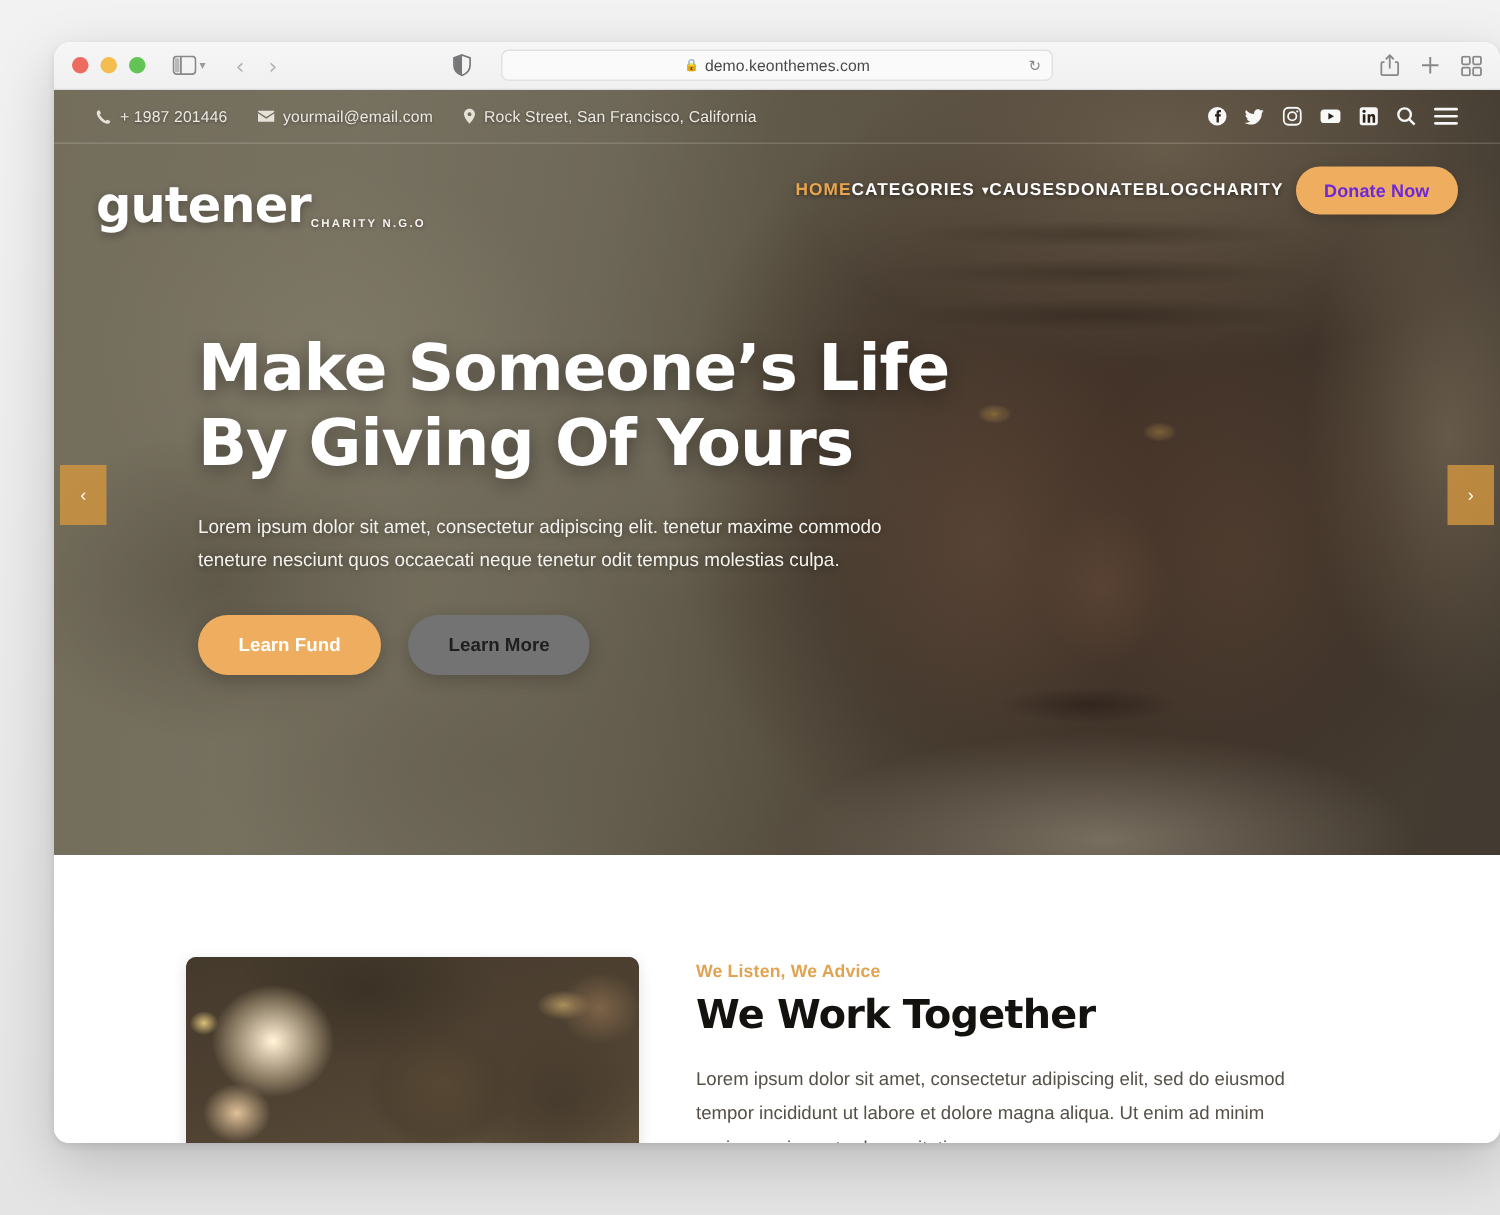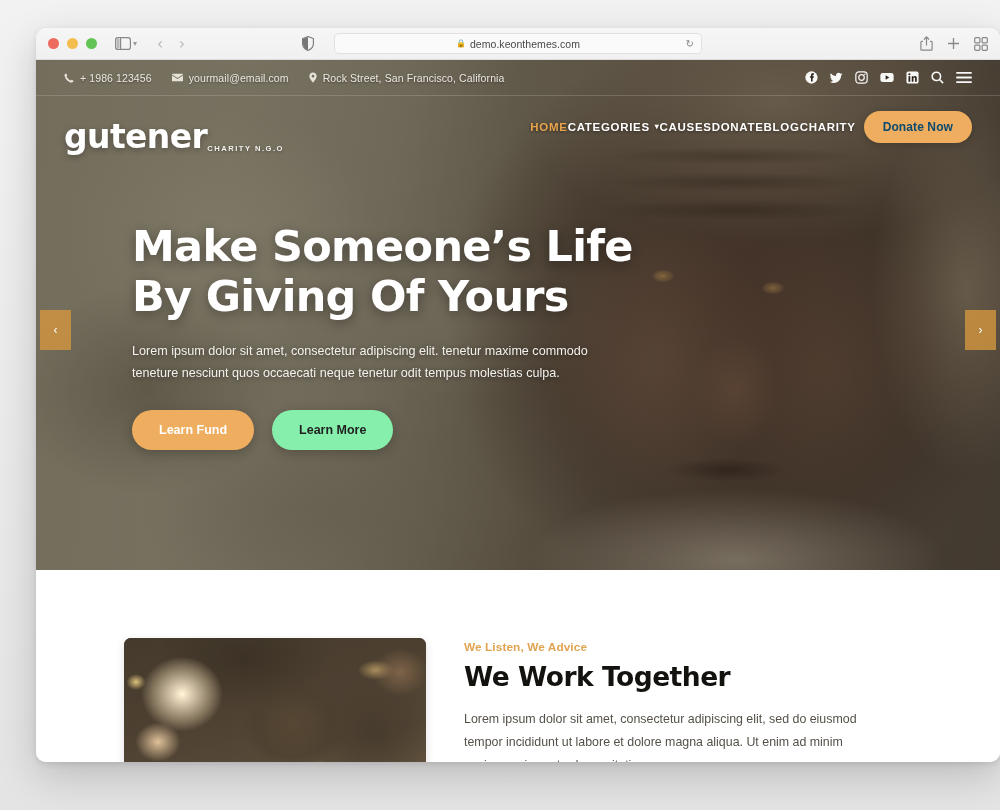--- a/index.html
+++ b/index.html
@@ -188,21 +188,21 @@
     text-shadow: 0 1px 3px rgba(0,0,0,0.45);
     display: flex; align-items: center; gap: 5px;
     white-space: nowrap;
   }
   .nav-link.active { color: #e9a44d; }
   .caret { font-size: 8px; line-height: 1; }
 
   #donate-now {
     margin-left: 8px;
     background: #eead5f;
-    color: #0c4a6e;
+    color: #6d28d9;
     font-size: 12px;
     font-weight: 700;
     border: none;
     border-radius: 30px;
     padding: 9px 19px;
     letter-spacing: 0.1px;
     box-shadow: 0 2px 8px rgba(0,0,0,0.18);
     font-family: "Liberation Sans", sans-serif;
   }
 
@@ -234,21 +234,21 @@
   .btn-pill {
     border: none;
     border-radius: 30px;
     font-size: 12.5px;
     font-weight: 700;
     padding: 13px 27px;
     font-family: "Liberation Sans", sans-serif;
     box-shadow: 0 3px 12px rgba(0,0,0,0.22);
   }
   #donate-fund { background: #eead5f; color: #ffffff; }
-  #learn-more { background: #86efac; color: #1f1f1f; }
+  #learn-more { background: #737373; color: #1f1f1f; }
 
   
   .slider-arrow {
     position: absolute;
     top: 250px;
     width: 31px; height: 40px;
     background: rgba(211,150,62,0.80);
     color: #ffffff;
     display: flex; align-items: center; justify-content: center;
     font-size: 12px;
@@ -403,21 +403,21 @@
 
         <div id="infobar">
           <div class="info-group">
 
             <div class="info-item">
               <span class="info-ico">
                 <svg width="10" height="10" viewBox="0 0 12 12" fill="currentColor">
                   <path d="M2.4 0.6 C1.7 0.6 0.6 1.6 0.6 2.6 C0.6 6.5 5.5 11.4 9.4 11.4 C10.4 11.4 11.4 10.3 11.4 9.6 C11.4 9.2 9.6 8.1 9.1 8.1 C8.7 8.1 8.2 9 7.8 9 C7 9 3 5 3 4.2 C3 3.8 3.9 3.3 3.9 2.9 C3.9 2.4 2.8 0.6 2.4 0.6 Z"></path>
                 </svg>
               </span>
-              <span class="txt">+ 1986 123456</span>
+              <span class="txt">+ 1987 201446</span>
             </div>
 
             <div class="info-item">
               <span class="info-ico">
                 <svg width="11" height="9" viewBox="0 0 13 10" fill="currentColor">
                   <path d="M0.5 0.7 H12.5 A0.5 0.5 0 0 1 13 1.2 V1.4 L6.5 5.6 L0 1.4 V1.2 A0.5 0.5 0 0 1 0.5 0.7 Z"></path>
                   <path d="M0 2.7 L6.5 6.9 L13 2.7 V8.8 A0.5 0.5 0 0 1 12.5 9.3 H0.5 A0.5 0.5 0 0 1 0 8.8 Z"></path>
                 </svg>
               </span>
               <span class="txt">yourmail@email.com</span>

